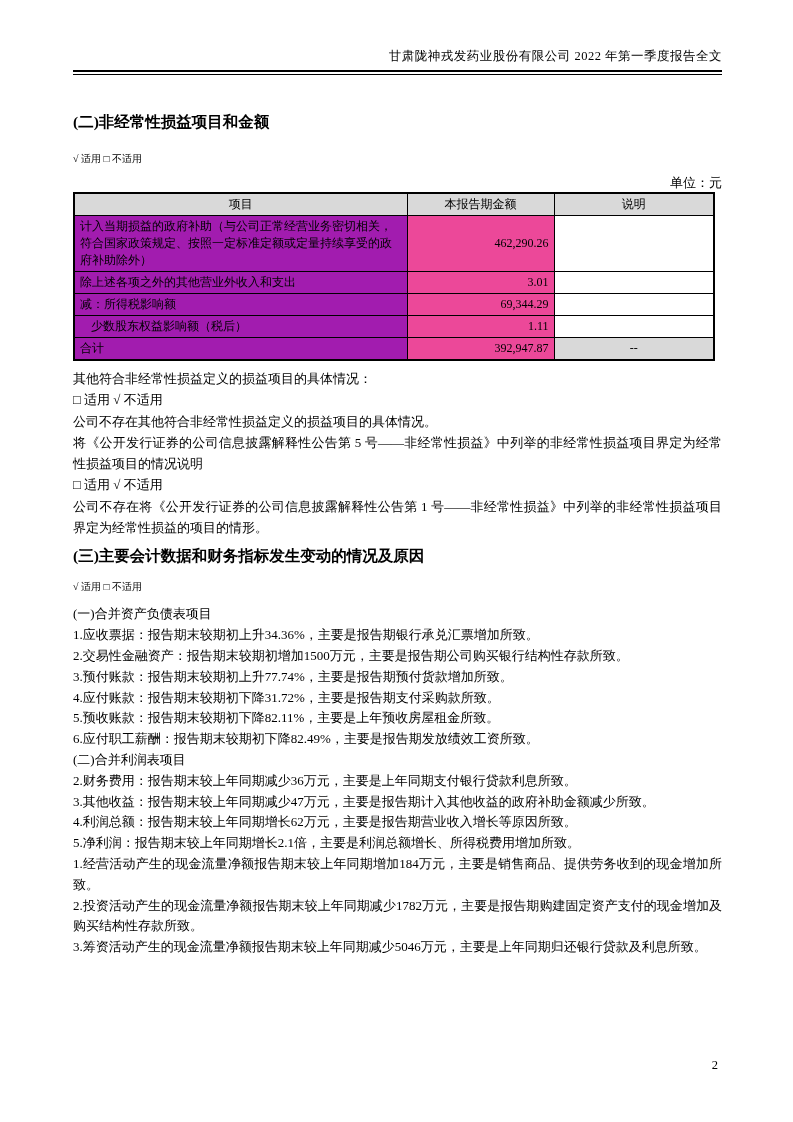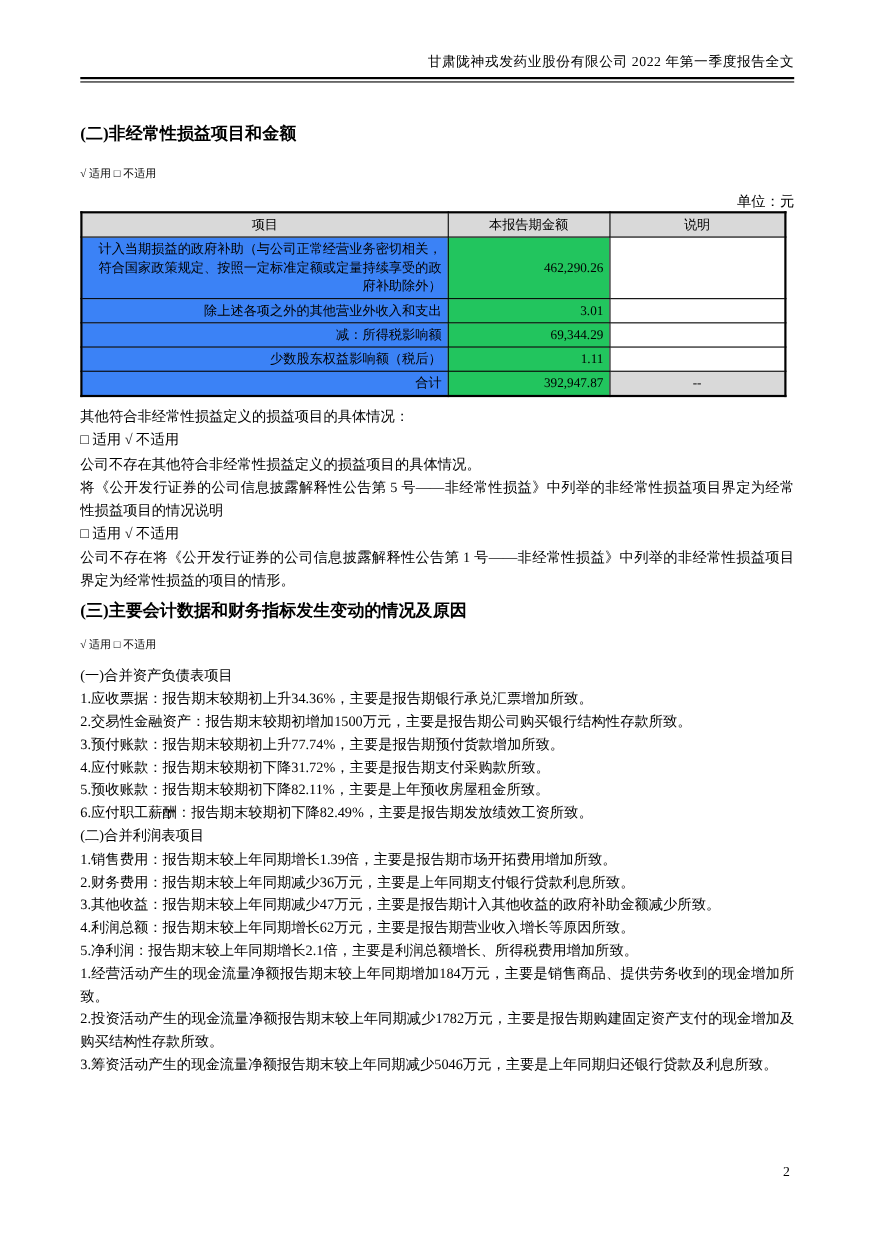--- a/index.html
+++ b/index.html
@@ -72,29 +72,29 @@
     word-break: break-all;
   }
   .nr-table col.c-item   { width: 333px; }
   .nr-table col.c-amount { width: 147px; }
   .nr-table col.c-note   { width: 160px; }
   .nr-table th {
     background: #d9d9d9;
     text-align: center;
   }
   .nr-table td.cell-item {
-    background: #3b82f6;
-    text-align: right;
+    background: #a21caf;
+    text-align: left;
   }
   .nr-table td.cell-item.indent {
     padding-left: 16px;
   }
   .nr-table td.cell-amount {
     text-align: right;
-    background: #22c55e;
+    background: #ec4899;
   }
   .nr-table td.cell-note {
     text-align: center;
     background: #ffffff;
   }
   .nr-table tr.row-total td.cell-note {
     background: #d9d9d9;
   }
   .notes-block {
     margin-top: 7px;
@@ -190,21 +190,20 @@
 
   <div class="lines-block">
     <p>(一)合并资产负债表项目</p>
     <p>1.应收票据：报告期末较期初上升34.36%，主要是报告期银行承兑汇票增加所致。</p>
     <p>2.交易性金融资产：报告期末较期初增加1500万元，主要是报告期公司购买银行结构性存款所致。</p>
     <p>3.预付账款：报告期末较期初上升77.74%，主要是报告期预付货款增加所致。</p>
     <p>4.应付账款：报告期末较期初下降31.72%，主要是报告期支付采购款所致。</p>
     <p>5.预收账款：报告期末较期初下降82.11%，主要是上年预收房屋租金所致。</p>
     <p>6.应付职工薪酬：报告期末较期初下降82.49%，主要是报告期发放绩效工资所致。</p>
     <p>(二)合并利润表项目</p>
-    <p>1.销售费用：报告期末较上年同期增长1.39倍，主要是报告期市场开拓费用增加所致。</p>
     <p>2.财务费用：报告期末较上年同期减少36万元，主要是上年同期支付银行贷款利息所致。</p>
     <p>3.其他收益：报告期末较上年同期减少47万元，主要是报告期计入其他收益的政府补助金额减少所致。</p>
     <p>4.利润总额：报告期末较上年同期增长62万元，主要是报告期营业收入增长等原因所致。</p>
     <p>5.净利润：报告期末较上年同期增长2.1倍，主要是利润总额增长、所得税费用增加所致。</p>
     <p>1.经营活动产生的现金流量净额报告期末较上年同期增加184万元，主要是销售商品、提供劳务收到的现金增加所致。</p>
     <p>2.投资活动产生的现金流量净额报告期末较上年同期减少1782万元，主要是报告期购建固定资产支付的现金增加及购买结构性存款所致。</p>
     <p>3.筹资活动产生的现金流量净额报告期末较上年同期减少5046万元，主要是上年同期归还银行贷款及利息所致。</p>
   </div>
 
   <div class="page-number">2</div>

